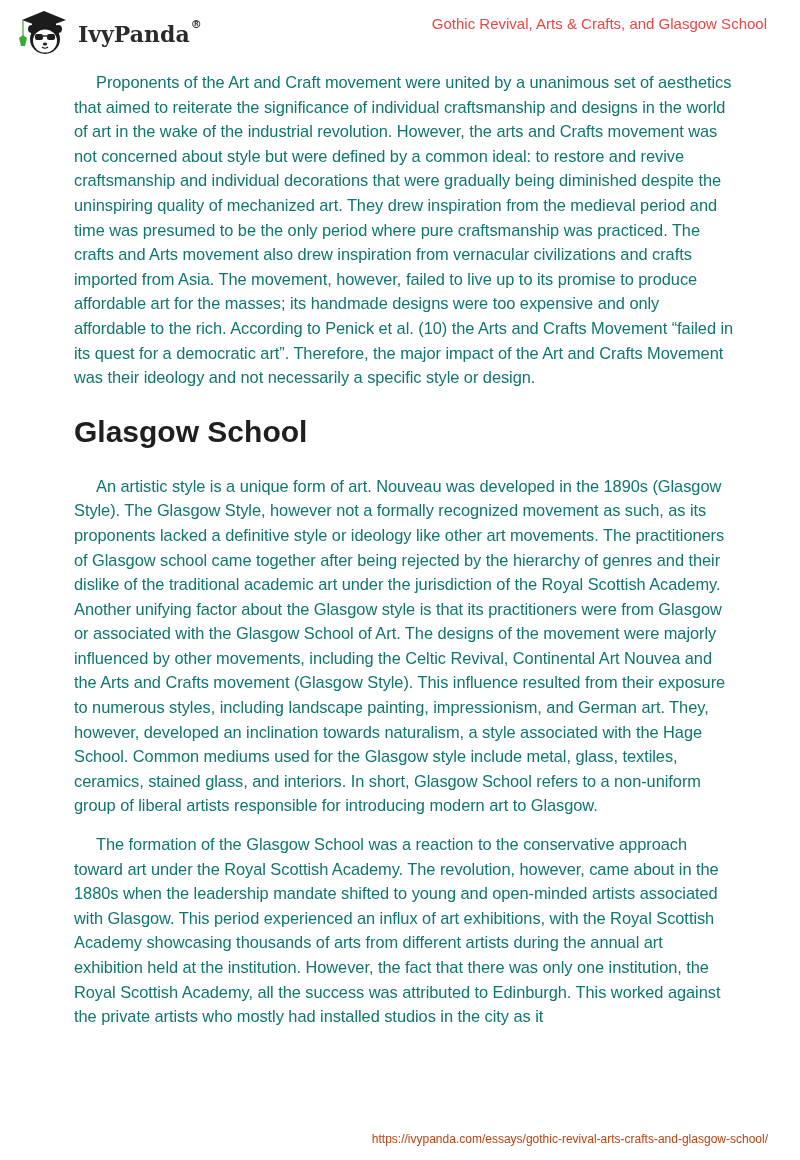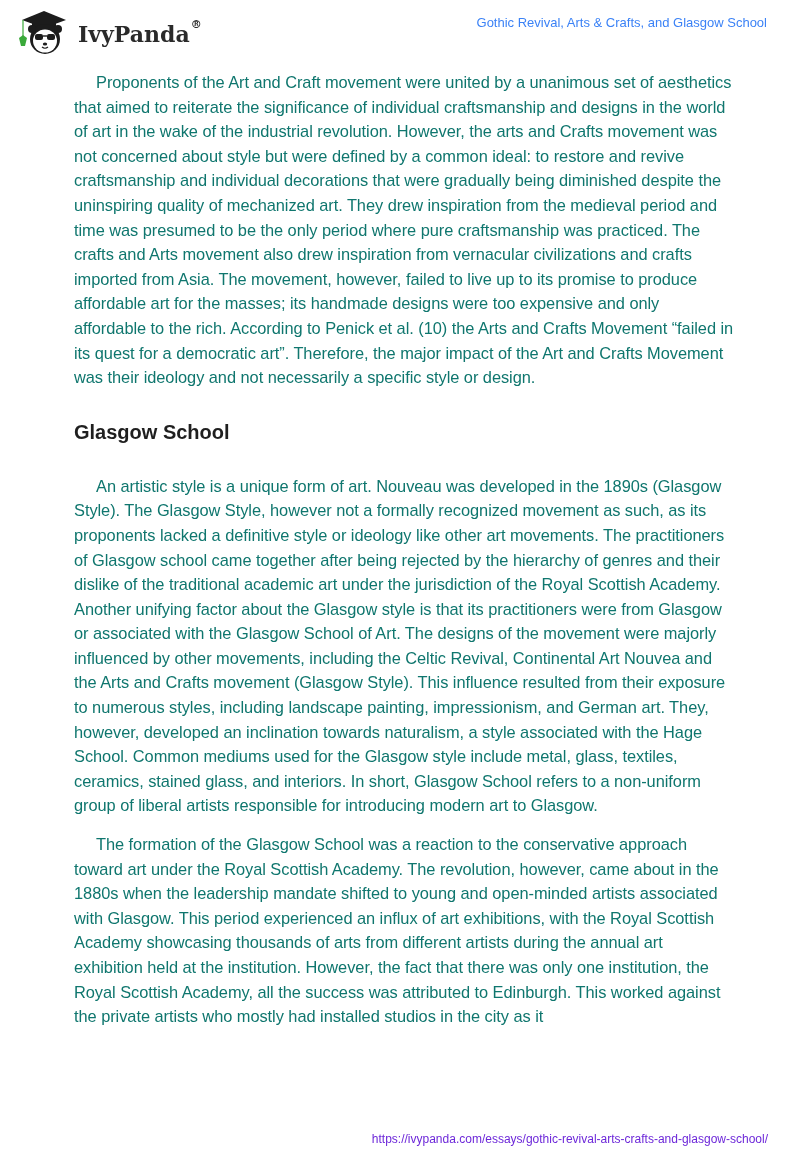--- a/index.html
+++ b/index.html
@@ -47,50 +47,50 @@
       font-size: 11px;
       vertical-align: top;
       position: relative;
       top: -3px;
       margin-left: 1px;
     }
     .doc-title {
       position: absolute;
       right: 33px;
       top: 15px;
-      font-size: 13px;
-      color: #3b82f6;
+      font-size: 15px;
+      color: #ef4444;
     }
     .content {
       position: absolute;
       left: 74px;
       top: 70px;
       width: 660px;
     }
     .content p {
       margin: 0 0 14px 0;
       font-size: 16.4px;
       line-height: 24.6px;
       text-indent: 22px;
       color: #0f766e;
       letter-spacing: -0.05px;
     }
     .content h2 {
       margin: 24px 0 24px 0;
-      font-size: 20px;
+      font-size: 30px;
       line-height: 36px;
       font-weight: bold;
       color: #1f1f1f;
     }
     .footer-url {
       position: absolute;
       right: 32px;
       top: 1132px;
       font-size: 12px;
-      color: #6d28d9;
+      color: #c2410c;
     }
   </style>
 </head>
 <body>
 
 <div class="header">
   <div class="logo">
     <svg class="logo-icon" viewBox="0 0 52 48">
 
       <polygon points="4,12 26,3 48,12 26,20" fill="#1c1c1c"></polygon>

